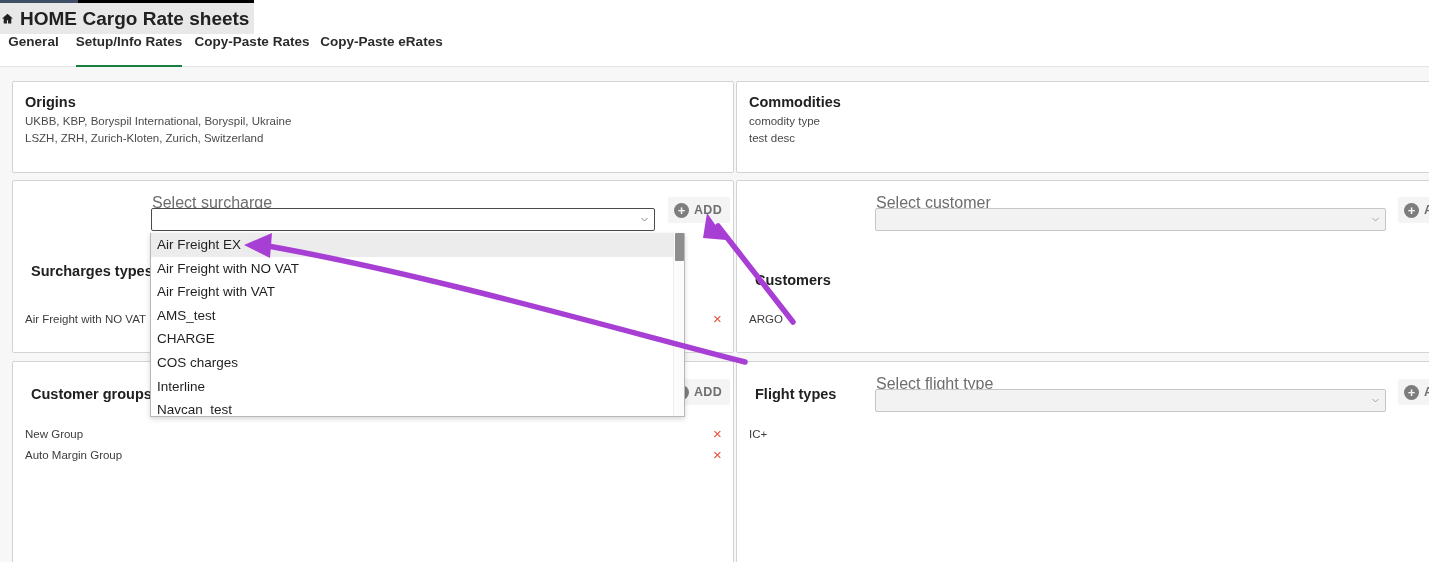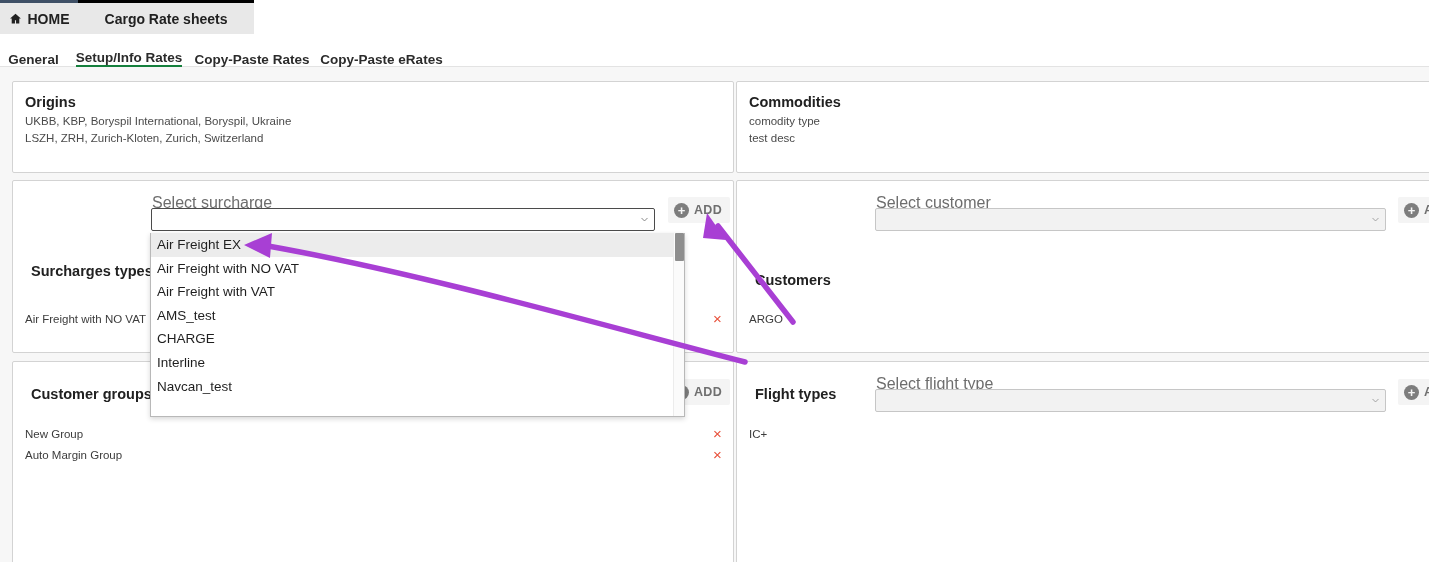--- a/index.html
+++ b/index.html
@@ -12,38 +12,38 @@
   }
 
   
   .tabstrip {
     position: absolute; top: 0; left: 0; width: 1429px; height: 34px;
     background: #ffffff;
   }
   .tab {
     position: absolute; top: 0; height: 34px;
     display: flex; align-items: center; justify-content: center;
-    font-size: 14px; font-weight: bold; color: #212121;
+    font-size: 19px; font-weight: bold; color: #212121;
     white-space: nowrap;
     cursor: pointer;
   }
   .tab .home-ico { margin-right: 6px; display:inline-flex; }
   .tab-home  { left: 0px;   width: 78px;  background: #e8e8e8; border-top: 3px solid #3f5066; }
   .tab-cargo { left: 78px;  width: 176px; background: #e8e8e8; border-top: 3px solid #000000; }
   .tab-rs    { left: 254px; width: 166px; background: #ffffff; border-top: 3px solid #f0a24a; }
   .tab-filler{ left: 420px; width: 1009px; background: #ffffff; height: 34px; position:absolute; top:0;}
 
   
   .subnav {
     position: absolute; top: 34px; left: 0; width: 1429px; height: 33px;
     background: #ffffff; border-bottom: 1px solid #e3e3e3;
   }
   .subtab {
     position: absolute; top: 0; height: 33px;
-    display: flex; align-items: flex-end;
+    display: flex; align-items: flex-start;
     font-size: 13.5px; font-weight: bold; color: #2b2b2b;
     white-space: nowrap; cursor: pointer;
   }
   .subtab.active { border-bottom: 2px solid #15803d; }
 
   
   .content {
     position: absolute; top: 67px; left: 0; width: 1429px; height: 495px;
     background: #f7f7f7;
     padding: 10px 10px 0 10px;
@@ -282,20 +282,21 @@
 
 </div>
 
 <div class="dd">
   <div class="dd-scroll">
     <div class="dd-item hl">Air Freight EX</div>
     <div class="dd-item">Air Freight with NO VAT</div>
     <div class="dd-item">Air Freight with VAT</div>
     <div class="dd-item">AMS_test</div>
     <div class="dd-item">CHARGE</div>
+    <div class="dd-item">COS charges</div>
     <div class="dd-item">Interline</div>
     <div class="dd-item">Navcan_test</div>
   </div>
   <div class="dd-track">
     <div class="dd-thumb"></div>
   </div>
 </div>
 
 <svg class="anno" viewBox="0 0 1429 562">
 

